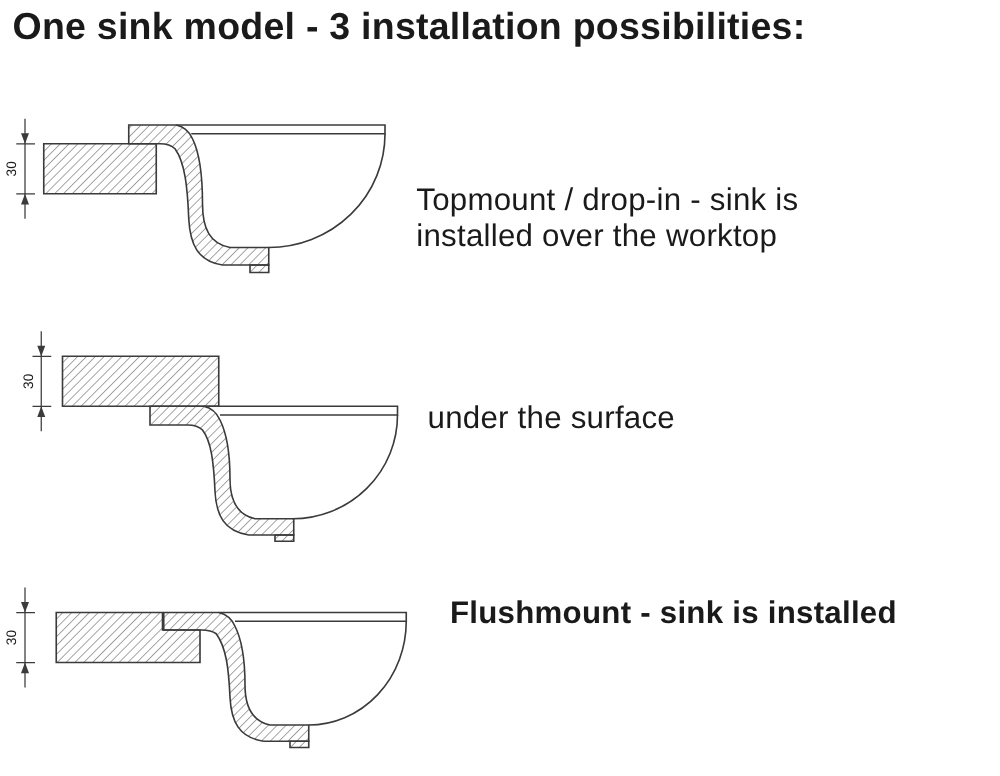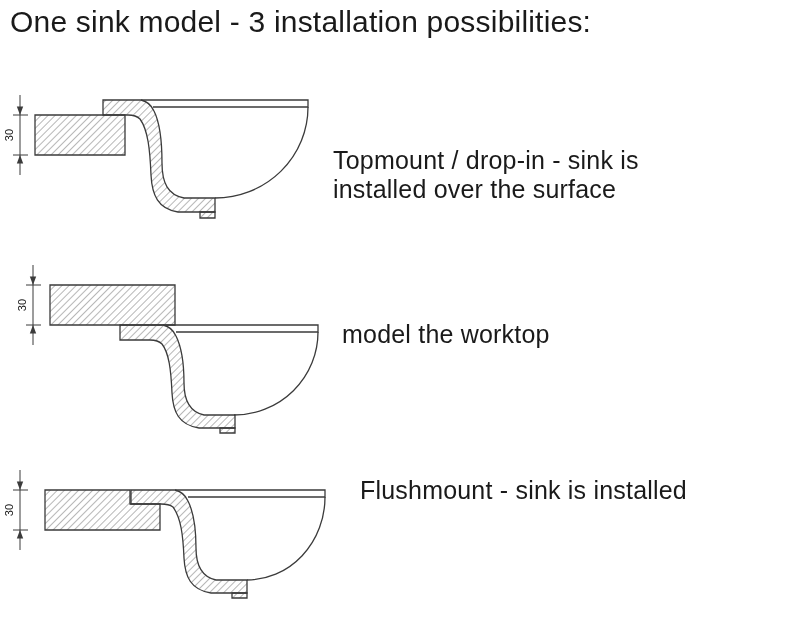--- a/index.html
+++ b/index.html
@@ -11,34 +11,34 @@
     font-family: "Liberation Sans", sans-serif;
     color: var(--text, #1a1a1a);
     overflow: hidden;
   }
   .title {
     position: absolute;
     left: 10px;
     top: 5px;
     margin: 0;
     font-size: 30px;
-    font-weight: 400;
+    font-weight: 700;
     letter-spacing: 0.2px;
     color: var(--text, #1a1a1a);
   }
   .caption {
     position: absolute;
     font-size: 25px;
     line-height: 29px;
     letter-spacing: 0.2px;
     color: var(--text, #1a1a1a);
   }
   .caption-topmount   { left: 333px; top: 110px; margin-top: 36px; }
   .caption-undermount { left: 342px; top: 320px; }
-  .caption-flushmount { left: 360px; top: 476px; }
+  .caption-flushmount { left: 360px; top: 476px; font-weight: bold; }
 
   .drawing { position: absolute; left: 0; }
   #svg-topmount   { top: 85px; }
   #svg-undermount { top: 262px; }
   #svg-flushmount { top: 455px; }
 
   .hatched   { stroke: var(--line, #3b3b3b); stroke-width: 1.3; }
   .outline   { fill: none; stroke: var(--line, #3b3b3b); stroke-width: 1.3; }
   .dim line  { stroke: var(--line, #3b3b3b); stroke-width: 1; }
   .arrow     { fill: var(--line, #3b3b3b); stroke: none; }
@@ -68,21 +68,21 @@
     </g>
     <path class="hatched" fill="url(#hatch1)" d="M 35,30 H 125 V 70 H 35 Z"></path>
     <path class="hatched" fill="url(#hatch1)" d="M 103,15 L 141,15 Q 150,17 154,26 C 160,38 162,55 162,78 C 162,98 168,110 184,113 L 215,113 L 215,127 L 178,127 C 158,124 152,110 151,90 C 150,65 148,45 140,34 Q 136,30 128,30 L 103,30 Z"></path>
     <path class="hatched" fill="url(#hatch1)" d="M 200,127 H 215 V 133 H 200 Z"></path>
     <path class="outline" d="M 141,15 H 308 V 22 H 153"></path>
     <path class="outline" d="M 308,22 A 93,91 0 0 1 215,113"></path>
   </svg>
 
   <div class="caption caption-topmount">
     <div>Topmount / drop-in - sink is</div>
-    <div>installed over the surface</div>
+    <div>installed over the worktop</div>
   </div>
 
   <svg id="svg-undermount" class="drawing" width="335" height="175" viewBox="0 0 335 175">
     <defs>
       <pattern id="hatch2" patternUnits="userSpaceOnUse" width="5" height="5" patternTransform="rotate(45)">
         <line class="hatch-line" x1="0" y1="0" x2="0" y2="5"></line>
       </pattern>
     </defs>
     <g class="dim">
       <line x1="26" y1="23" x2="41" y2="23"></line>
@@ -93,21 +93,21 @@
       <text class="dim-text" x="26" y="43" transform="rotate(-90 26 43)" text-anchor="middle">30</text>
     </g>
     <path class="hatched" fill="url(#hatch2)" d="M 50,23 H 175 V 63 H 50 Z"></path>
     <path class="hatched" fill="url(#hatch2)" d="M 120,63 L 163,63 Q 172,65 176,74 C 182,86 184,103 184,121 C 184,139 190,150 204,153 L 235,153 L 235,166 L 199,166 C 179,163 173,150 172,131 C 171,108 169,91 162,82 Q 158,78 150,78 L 120,78 Z"></path>
     <path class="hatched" fill="url(#hatch2)" d="M 220,166 H 235 V 171 H 220 Z"></path>
     <path class="outline" d="M 163,63 H 318 V 70 H 176"></path>
     <path class="outline" d="M 318,70 A 84,83 0 0 1 234,153"></path>
   </svg>
 
   <div class="caption caption-undermount">
-    <div>model the worktop</div>
+    <div>under the surface</div>
   </div>
 
   <svg id="svg-flushmount" class="drawing" width="340" height="160" viewBox="0 0 340 160">
     <defs>
       <pattern id="hatch3" patternUnits="userSpaceOnUse" width="5" height="5" patternTransform="rotate(45)">
         <line class="hatch-line" x1="0" y1="0" x2="0" y2="5"></line>
       </pattern>
     </defs>
     <g class="dim">
       <line x1="13" y1="35" x2="28" y2="35"></line>

